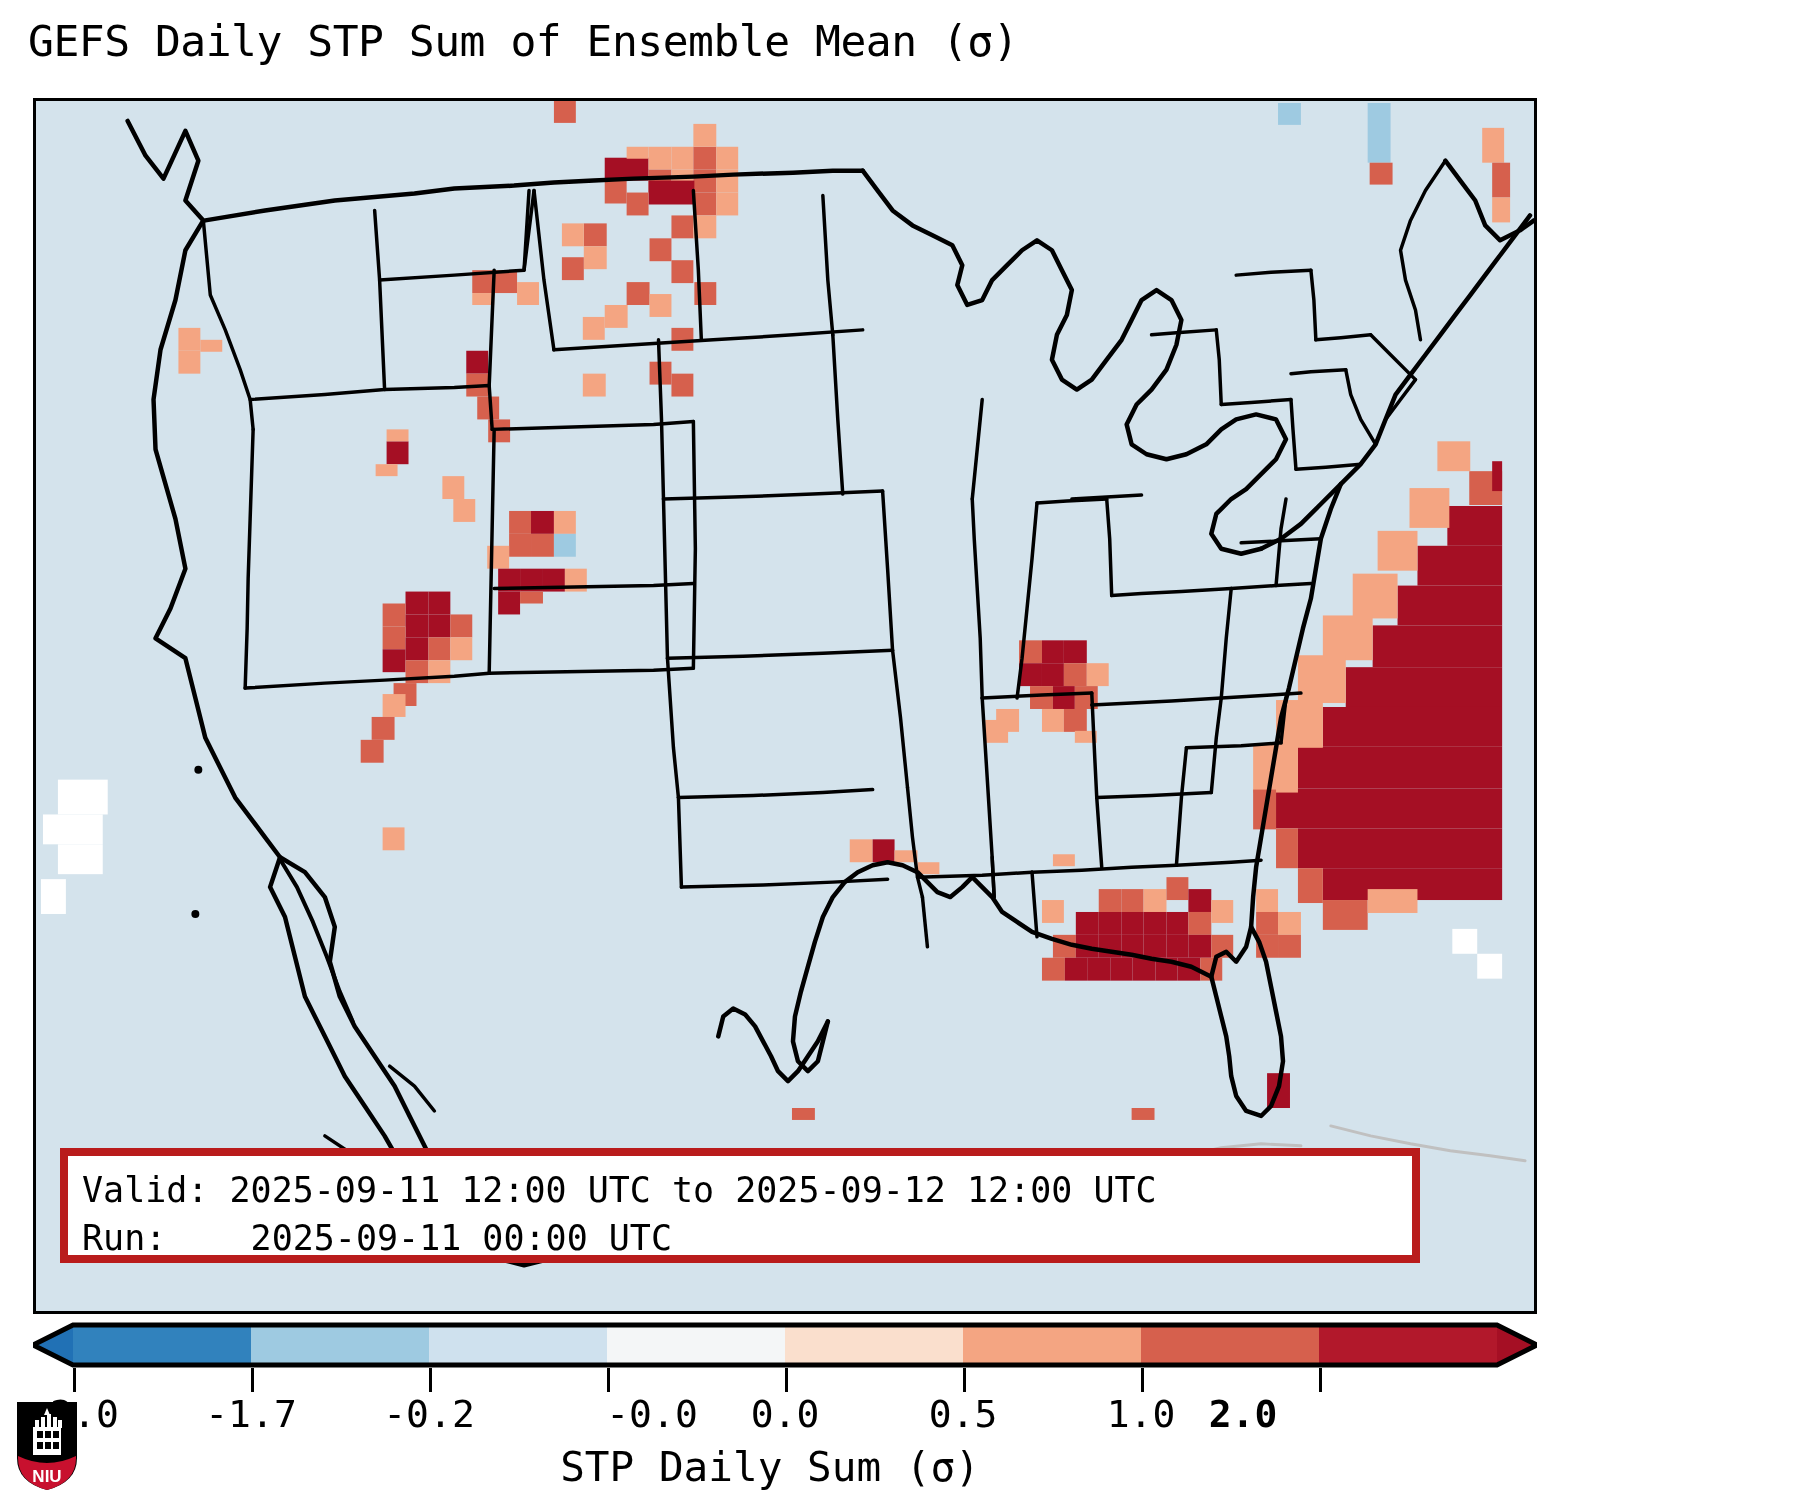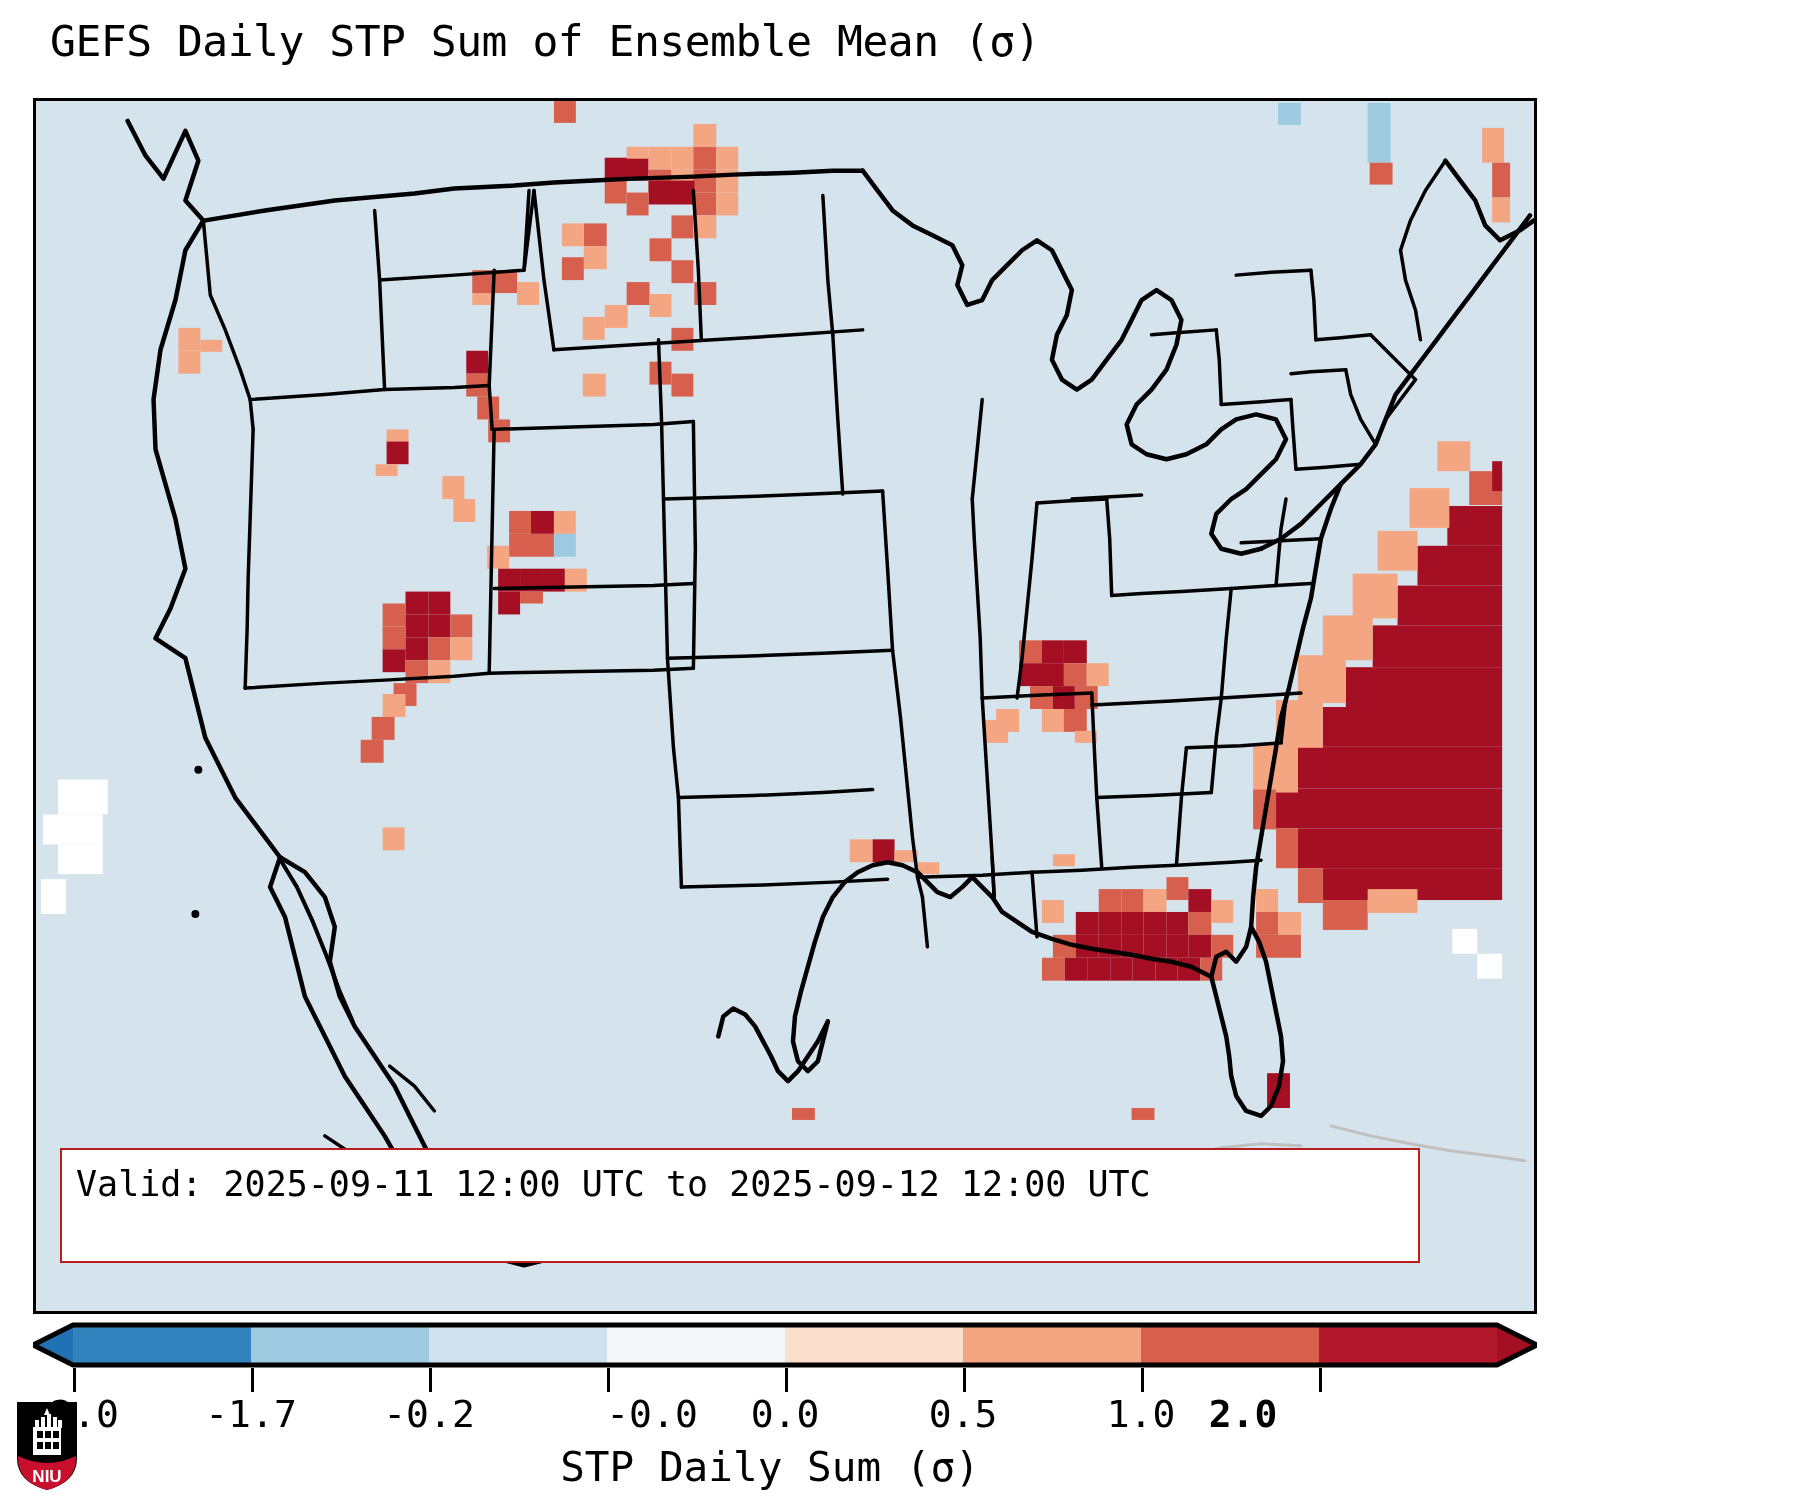--- a/index.html
+++ b/index.html
@@ -2,39 +2,39 @@
 <html><head>
 <meta charset="utf-8">
 <style>
   html,body{margin:0;padding:0;background:#fff;}
   body{width:1803px;height:1506px;position:relative;
        font-family:"DejaVu Sans Mono","Liberation Mono",monospace;
        overflow:hidden;}
 
   
   #title{
-    position:absolute; left:50px; top:16px;
+    position:absolute; left:28px; top:16px;
     font-size:43px; letter-spacing:-0.5px; color:#000;
     white-space:nowrap; font-weight:400;
   }
 
   
   #map-frame{
     position:absolute; left:33px; top:98px;
     width:1504px; height:1216px;
     border:3px solid #000; box-sizing:border-box;
     background:#d4e3ec; overflow:hidden;
   }
   #map-canvas{position:absolute;left:0;top:0;width:100%;height:100%;display:block;}
 
   
   #annotation-box{
     position:absolute; left:60px; top:1148px;
     width:1360px; height:115px;
-    background:#fff; border:2px solid #b91c1c; box-sizing:border-box;
+    background:#fff; border:8px solid #b91c1c; box-sizing:border-box;
     padding:10px 14px 0 14px;
   }
   .ann-line{
     font-size:35px; line-height:48px; color:#000; white-space:pre;
     font-family:"DejaVu Sans Mono","Liberation Mono",monospace;
   }
 
   
   #cbar-wrap{
     position:absolute; left:33px; top:1322px; width:1504px; height:46px;
@@ -349,20 +349,21 @@
       <circle cx="163" cy="672" r="4" fill="#000" stroke="none"></circle>
       <circle cx="160" cy="817" r="4" fill="#000" stroke="none"></circle>
       <circle cx="440" cy="1095" r="5" fill="#000" stroke="none"></circle>
     </g>
   </svg>
 
 </div>
 
 <div id="annotation-box">
   <div class="ann-line">Valid: 2025-09-11 12:00 UTC to 2025-09-12 12:00 UTC</div>
+  <div class="ann-line">Run:    2025-09-11 00:00 UTC</div>
 </div>
 
 <div id="cbar-wrap">
   <svg id="cbar-svg" width="1504" height="46" viewBox="0 0 1504 46">
     <g id="cbar-bands">
         <rect x="40" y="3" width="178.7" height="40" fill="#3182bd"></rect>
         <rect x="218" y="3" width="178.7" height="40" fill="#9ecae1"></rect>
         <rect x="396" y="3" width="178.7" height="40" fill="#cfe1ee"></rect>
         <rect x="574" y="3" width="178.7" height="40" fill="#f4f6f7"></rect>
         <rect x="752" y="3" width="178.7" height="40" fill="#fadfcd"></rect>

